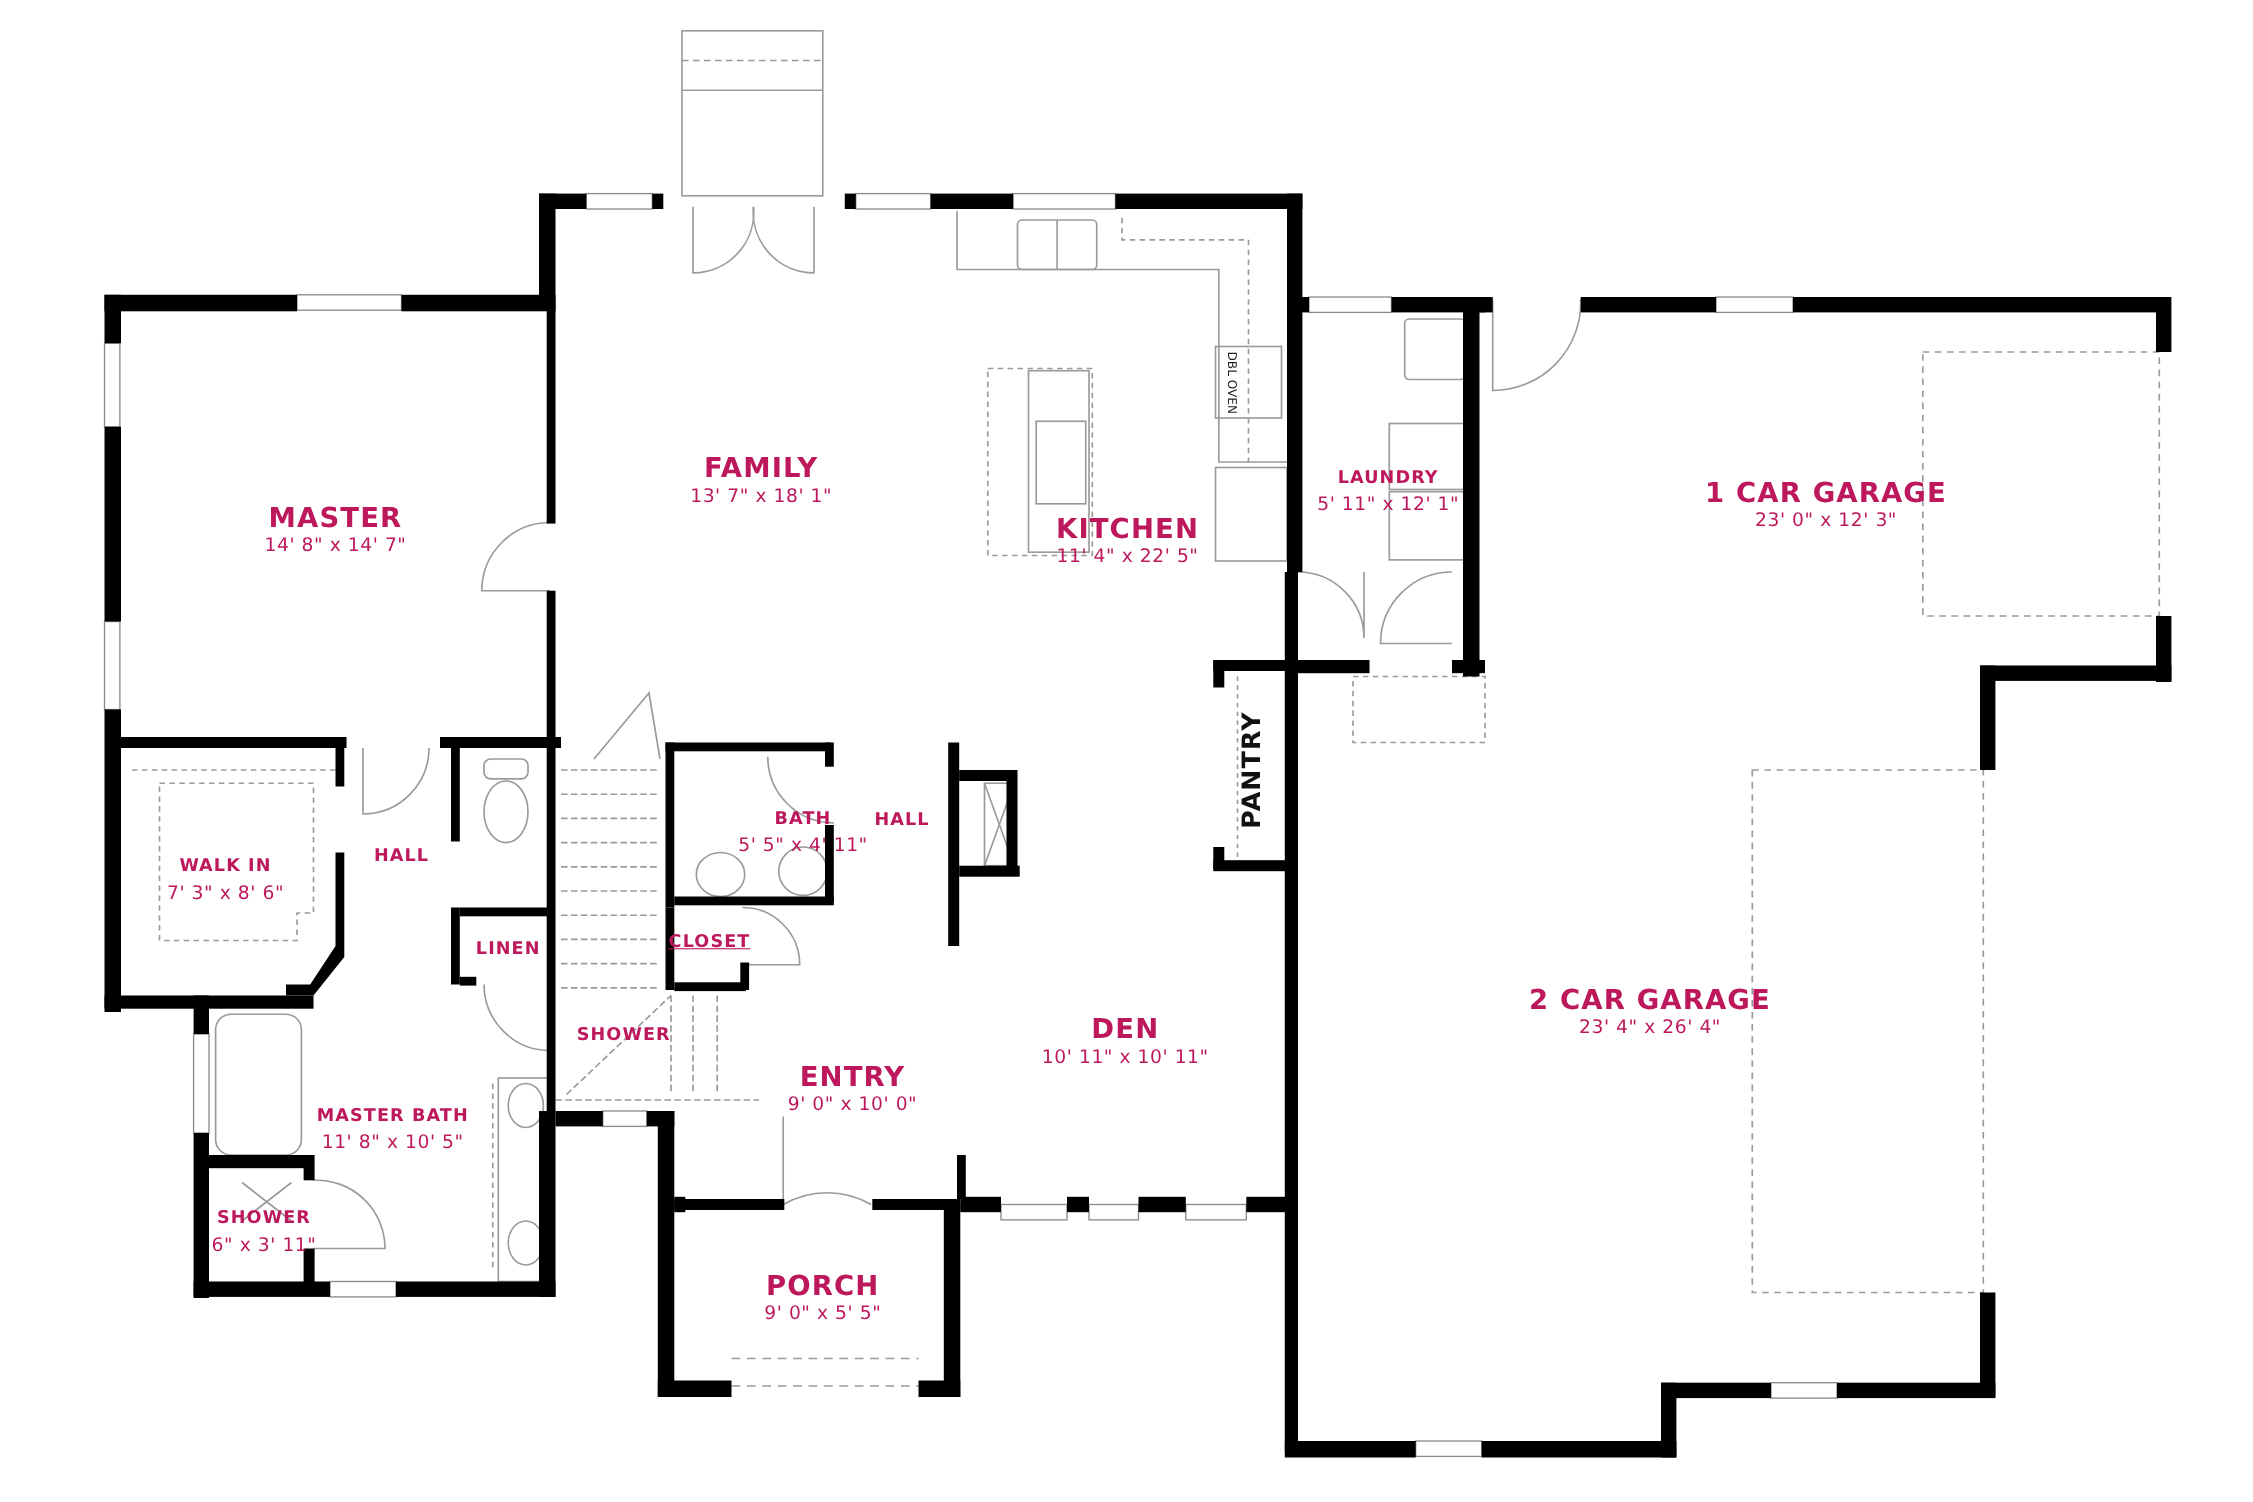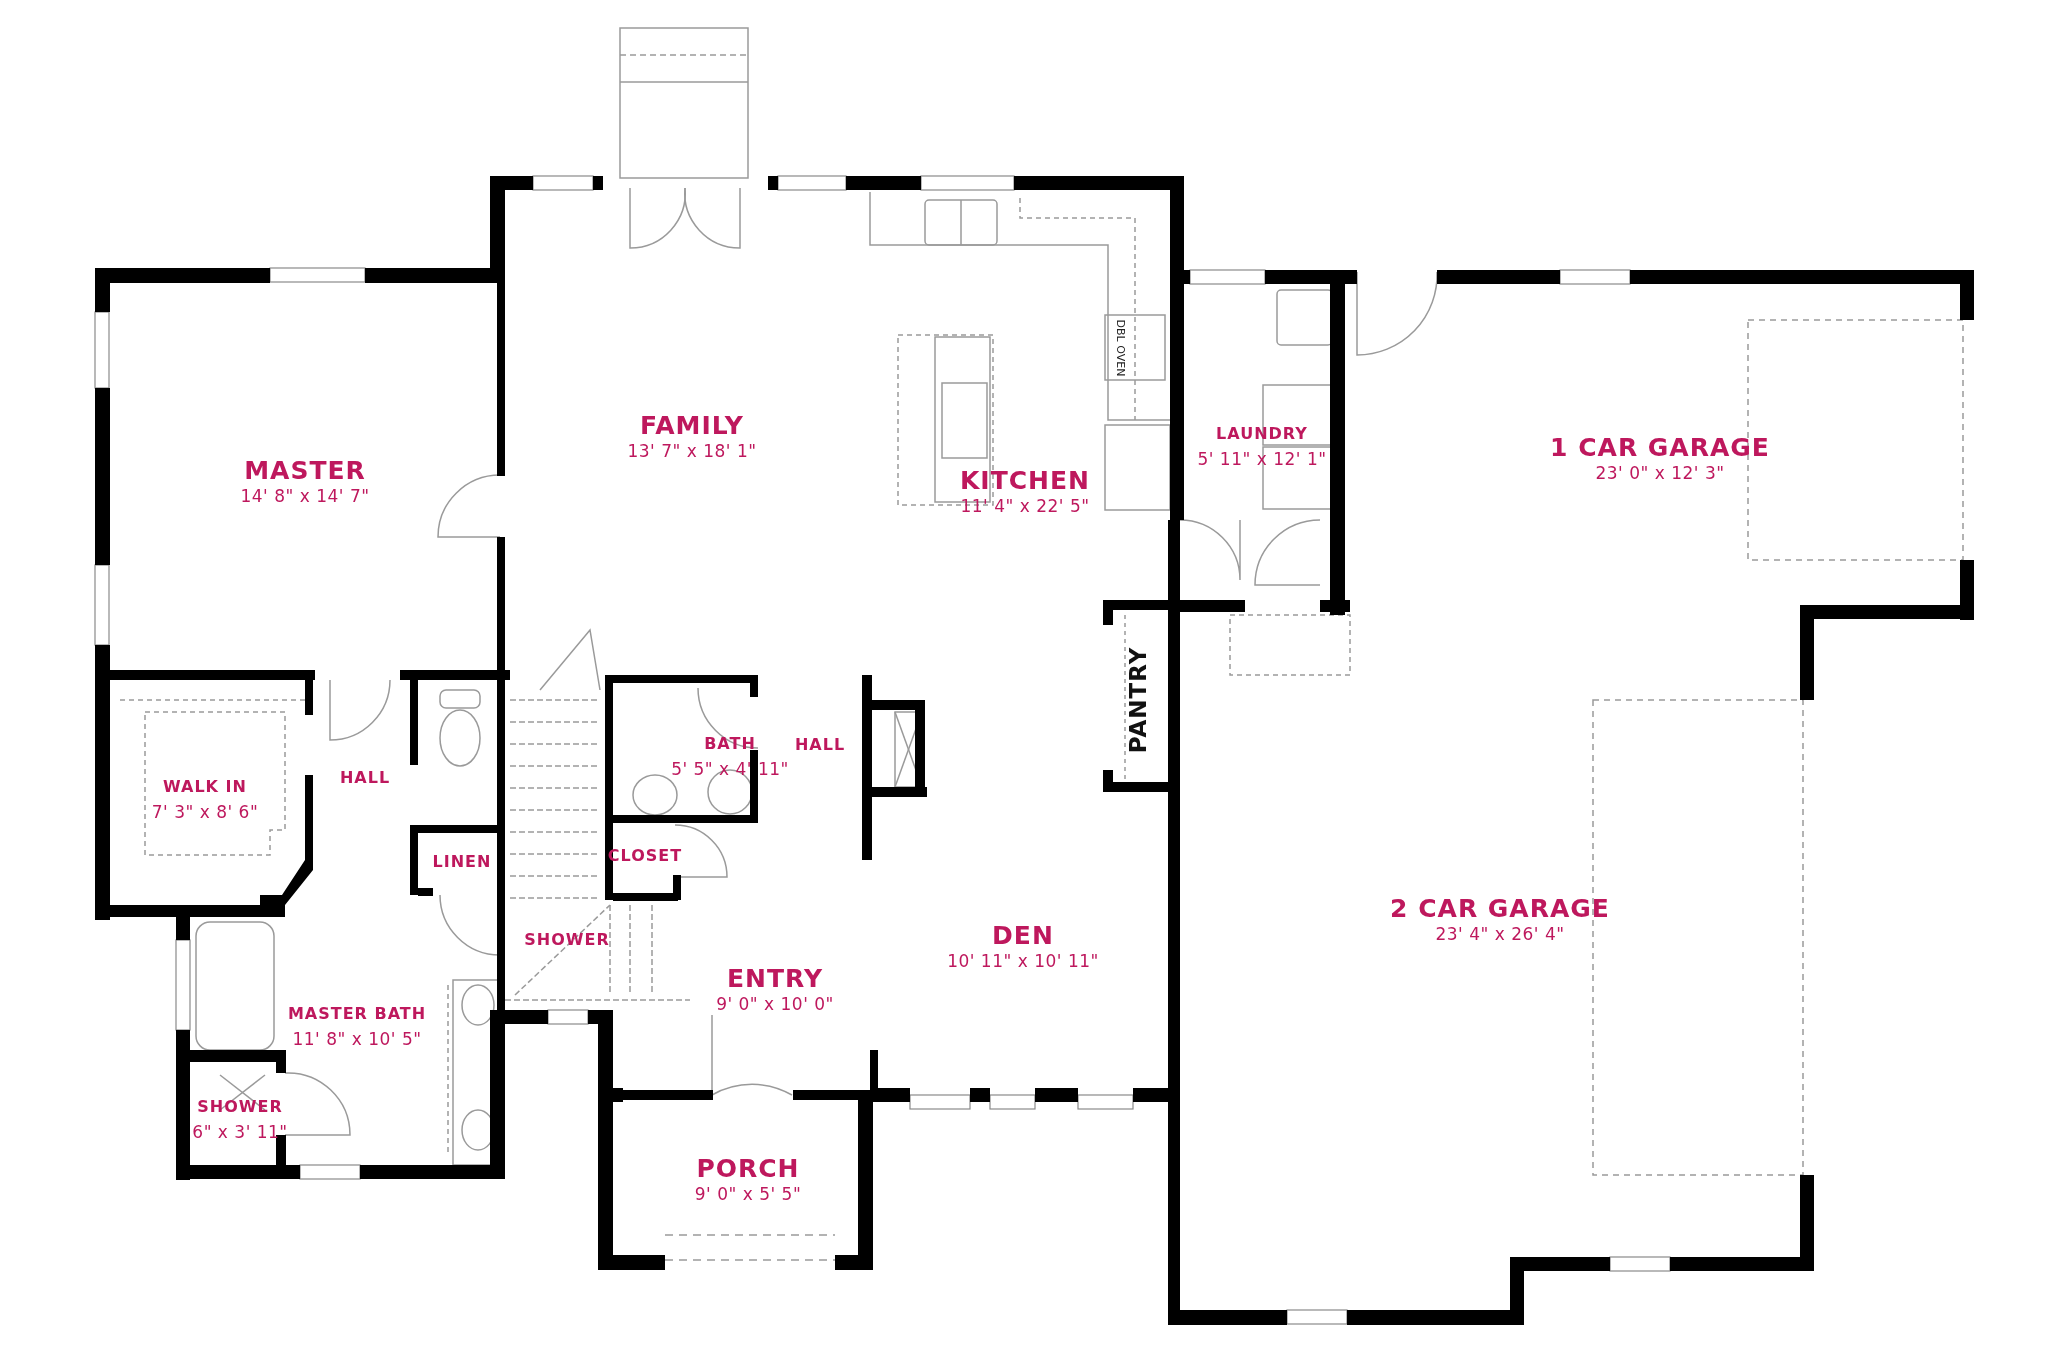--- a/index.html
+++ b/index.html
@@ -261,21 +261,21 @@
 <div class="label small" style="left:462px; top:862px;">
   <span class="name">LINEN</span>
 </div>
 <div class="label small" style="left:690px; top:755px;margin-left:40px;">
   <span class="name">BATH</span>
   <span class="dims">5' 5" x 4' 11"</span>
 </div>
 <div class="label small" style="left:820px; top:745px;">
   <span class="name">HALL</span>
 </div>
-<div class="label small" style="left:645px; top:856px;">
+<div class="label small" style="left:645px; top:856px;text-decoration:underline;">
   <span class="name">CLOSET</span>
 </div>
 <div class="label small" style="left:567px; top:940px;">
   <span class="name">SHOWER</span>
 </div>
 <div class="vert" style="left:1138px; top:700px;">PANTRY</div>
 <div class="label" style="left:775px; top:990px;">
   <span class="name">ENTRY</span>
   <span class="dims">9' 0" x 10' 0"</span>
 </div>

